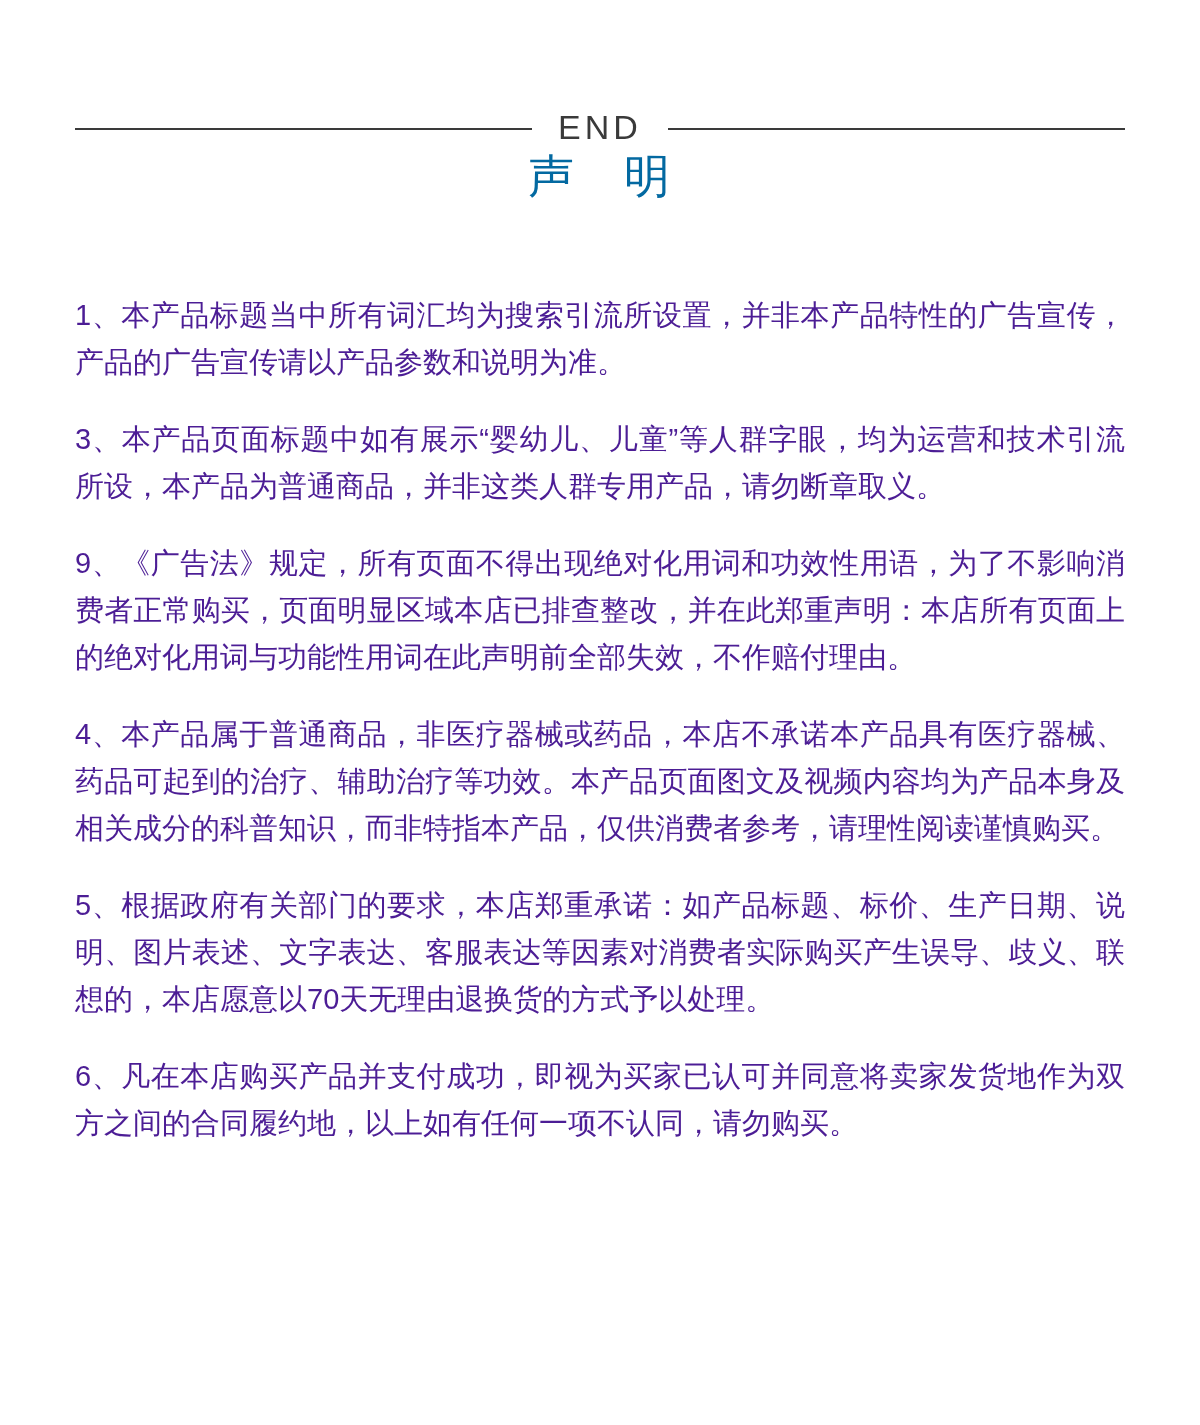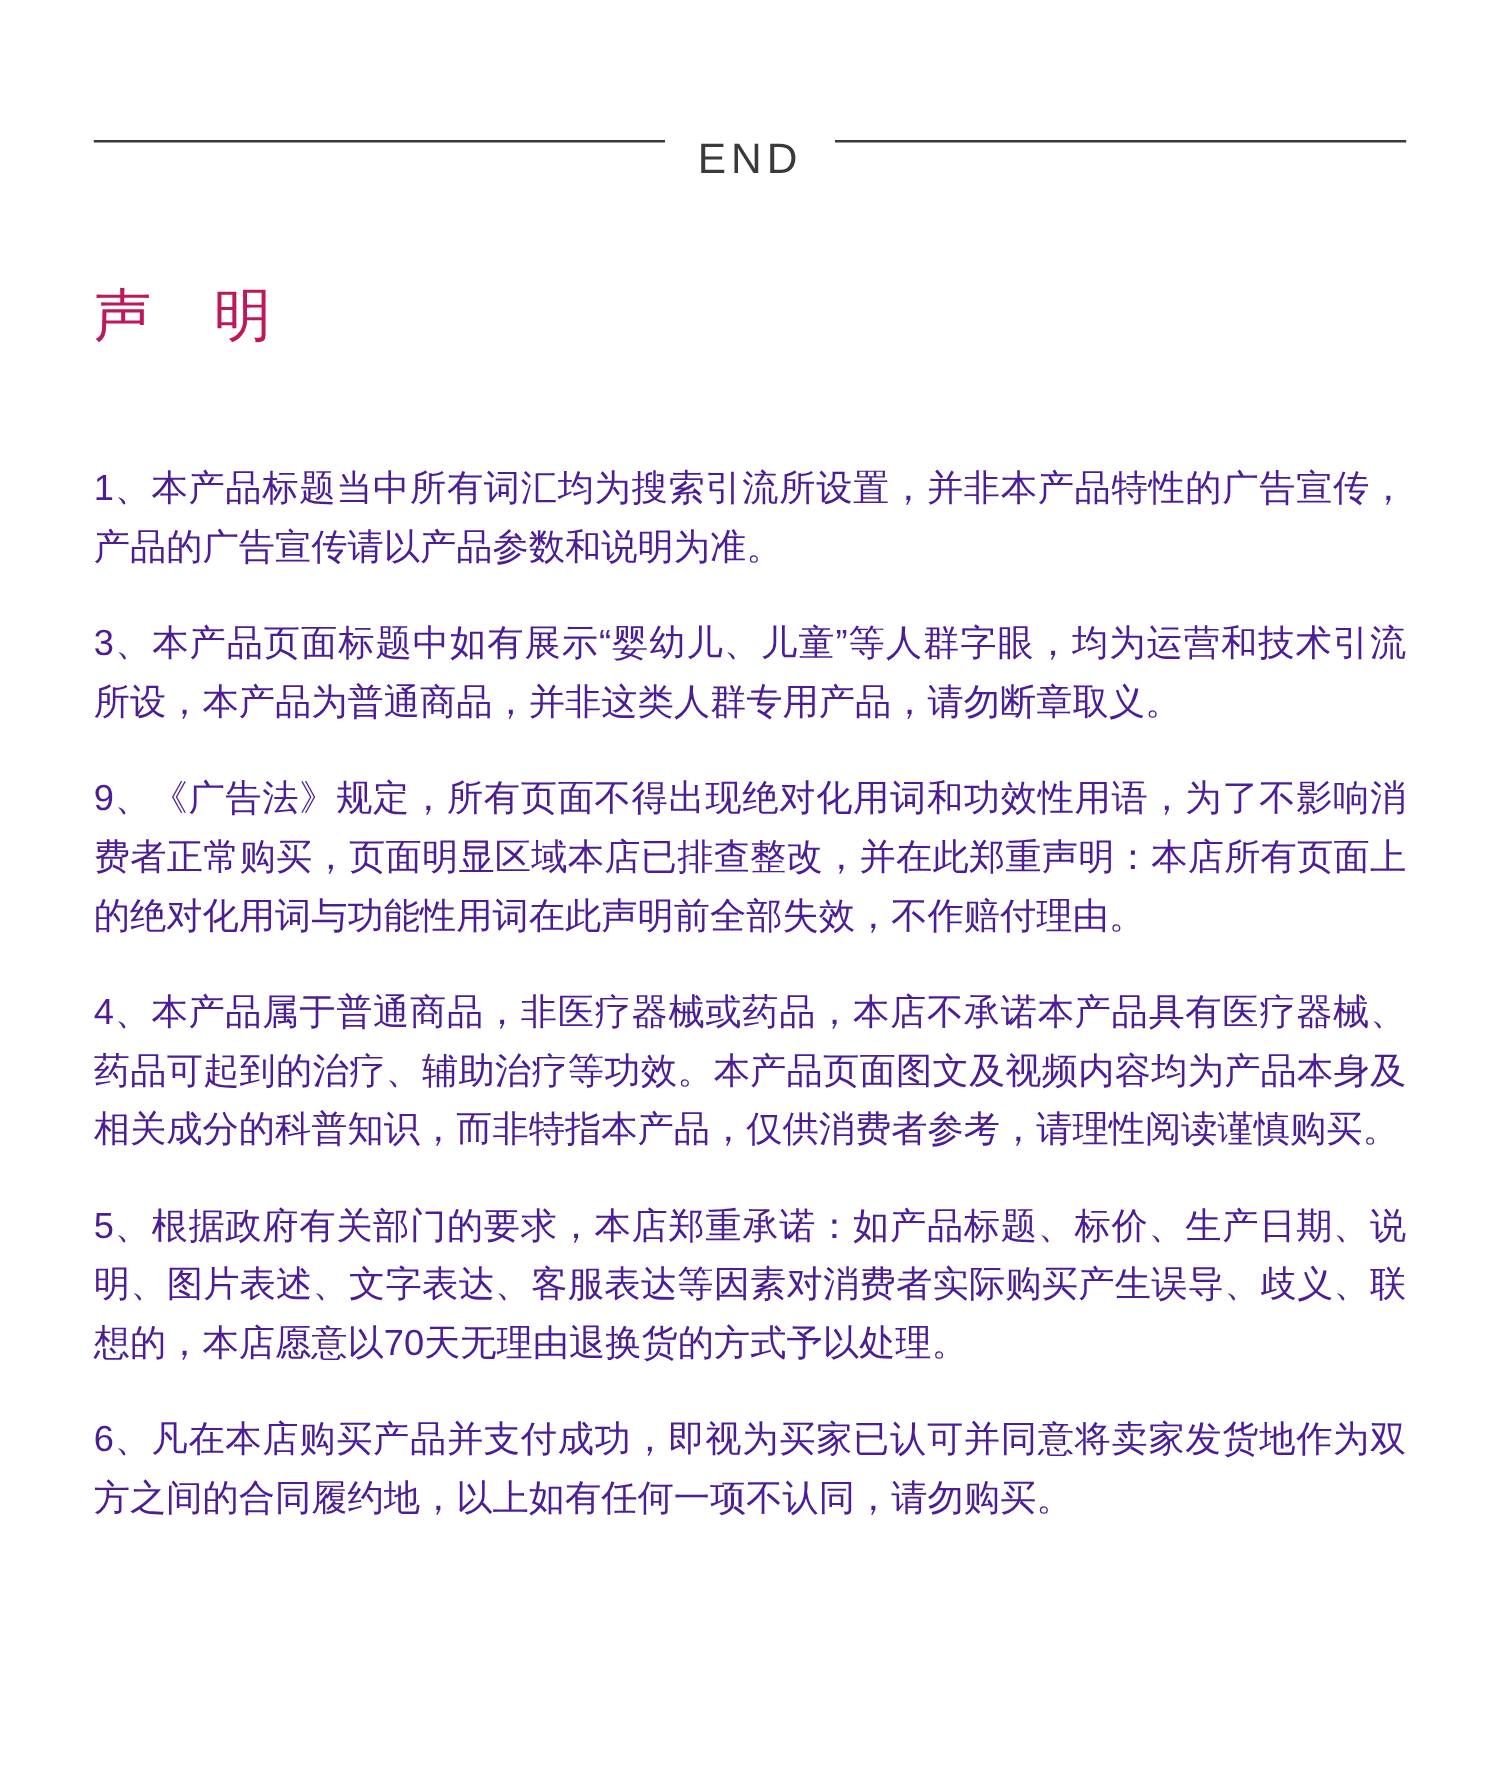--- a/index.html
+++ b/index.html
@@ -10,40 +10,40 @@
   }
   .page {
     width: 1200px;
     min-height: 1425px;
     margin: 0 auto;
     background: #ffffff;
     padding: 112px 75px 60px 75px;
   }
   .end-row {
     display: flex;
-    align-items: flex-start;
+    align-items: center;
     gap: 26px;
   }
   .end-row .line {
     flex: 1;
     height: 2px;
     background: #3a3a3a;
   }
   .end-text {
     font-size: 34px;
     letter-spacing: 4px;
     color: #3a3a3a;
     line-height: 1;
     transform: translateY(-2px);
   }
   .title {
-    margin-top: 76px;
+    text-align: center;
     font-size: 46px;
     font-weight: 500;
-    color: #be185d;
+    color: #0369a1;
     letter-spacing: 2px;
   }
   .paragraphs {
     margin-top: 84px;
   }
   .paragraphs p {
     font-size: 29px;
     line-height: 1.62;
     color: #4c1d95;
     text-align: justify;

